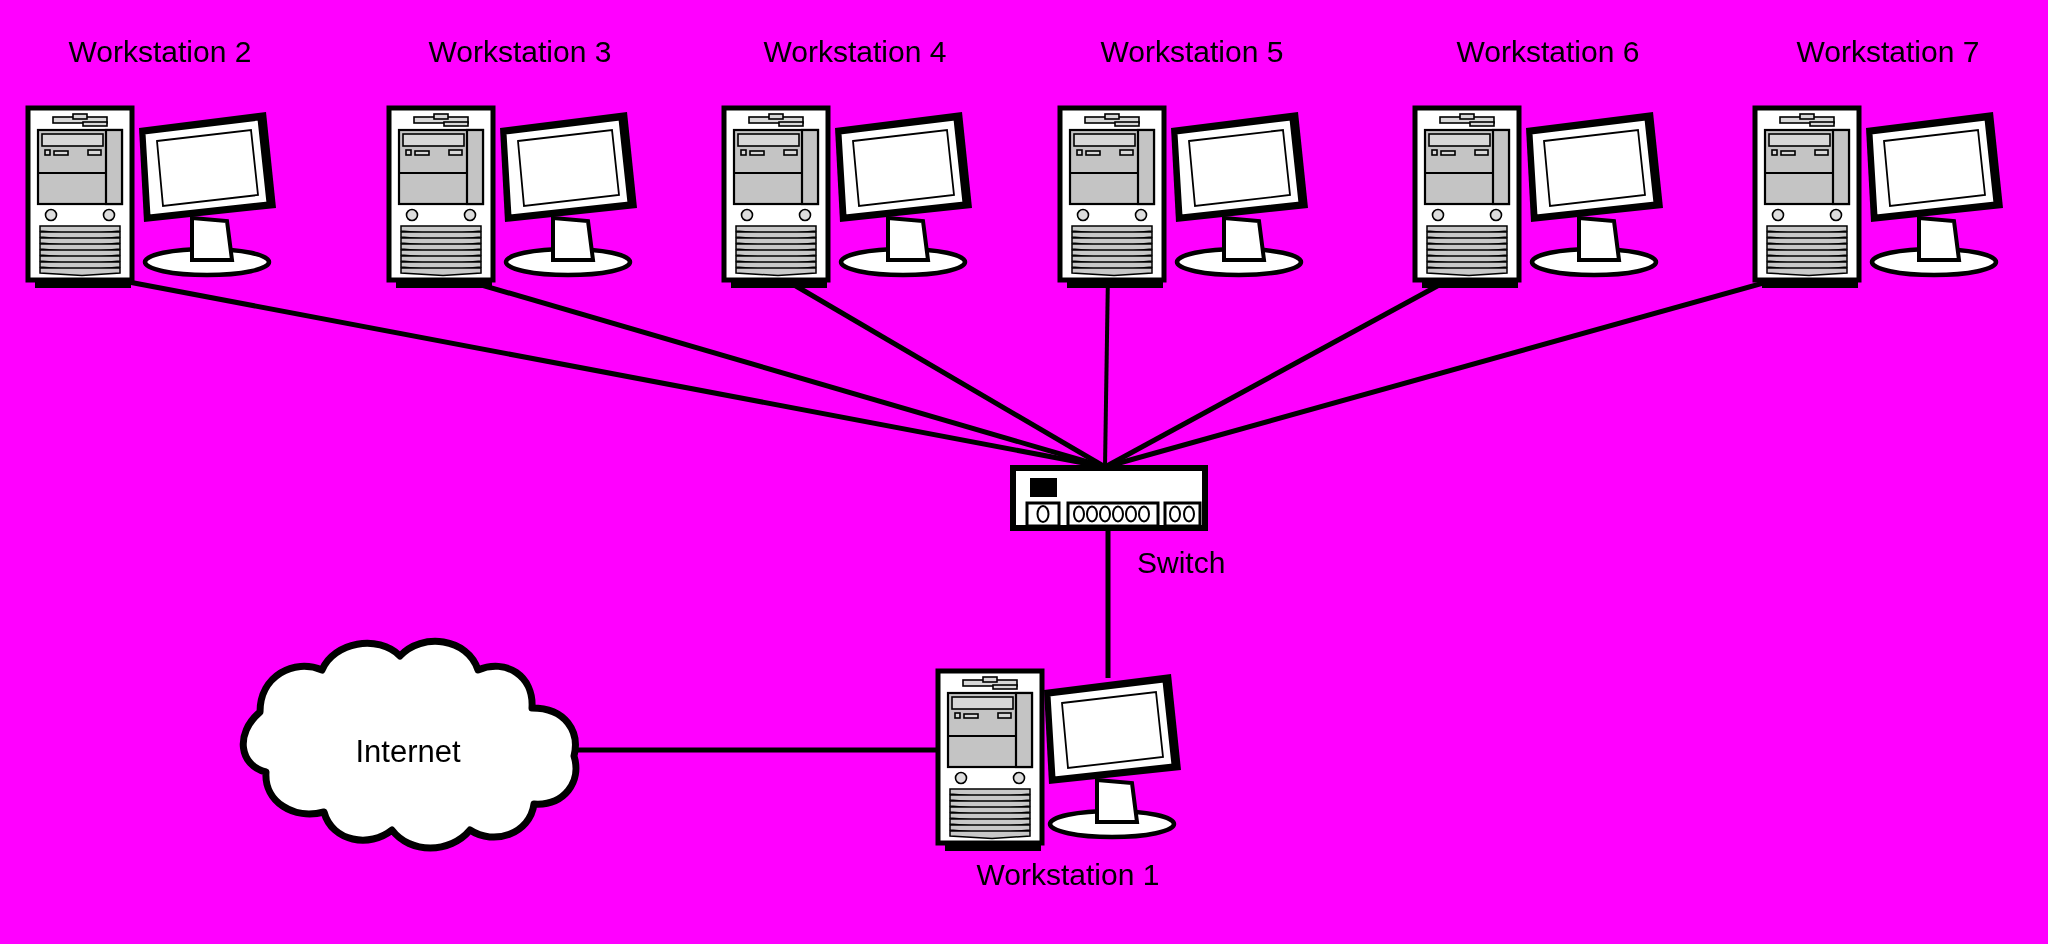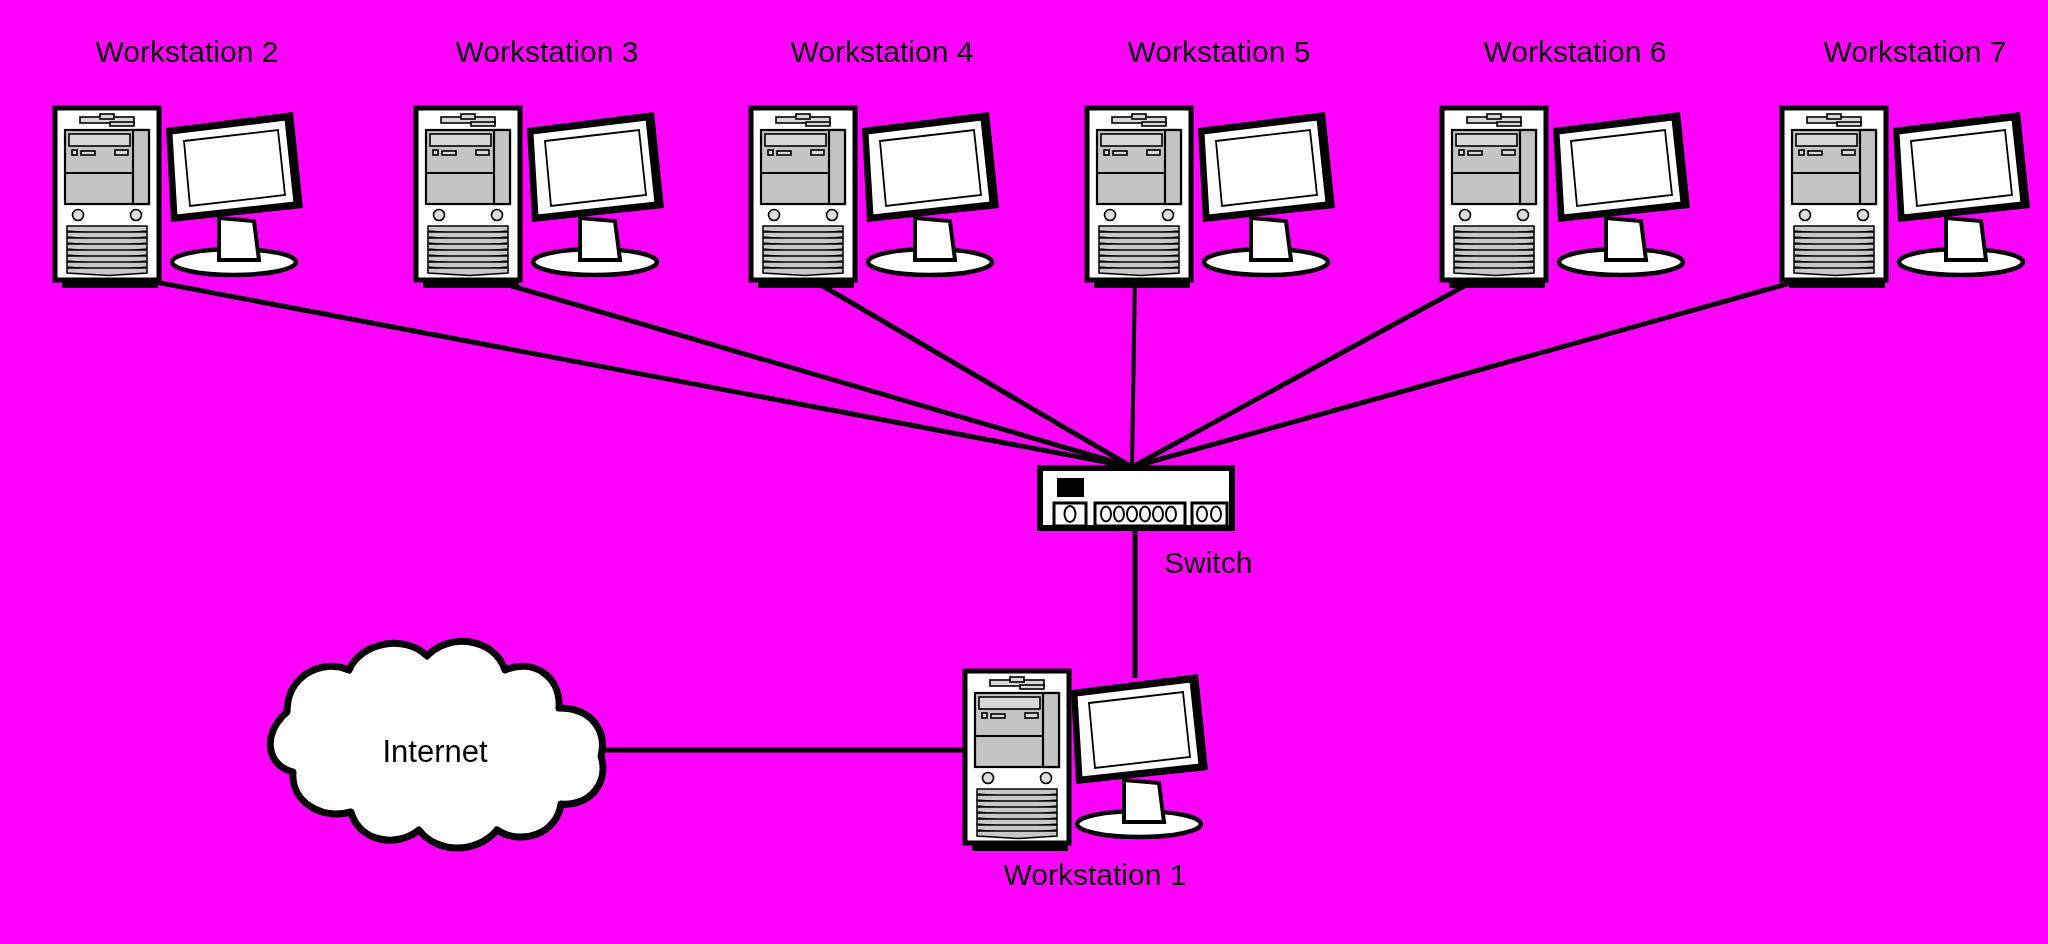--- a/index.html
+++ b/index.html
@@ -11,21 +11,20 @@
     width: 2048px;
     height: 944px;
     overflow: hidden;
     font-family: "Liberation Sans", sans-serif;
   }
   #diagram-root {
     position: relative;
     width: 1715px;
     height: 944px;
     background: #c2410c;
-    margin-left: 27px;
   }
   svg#net-svg {
     display: block;
     width: 2048px;
     height: 944px;
   }
   .node-label {
     font-family: "Liberation Sans", sans-serif;
     font-size: 30px;
     fill: #000000;

